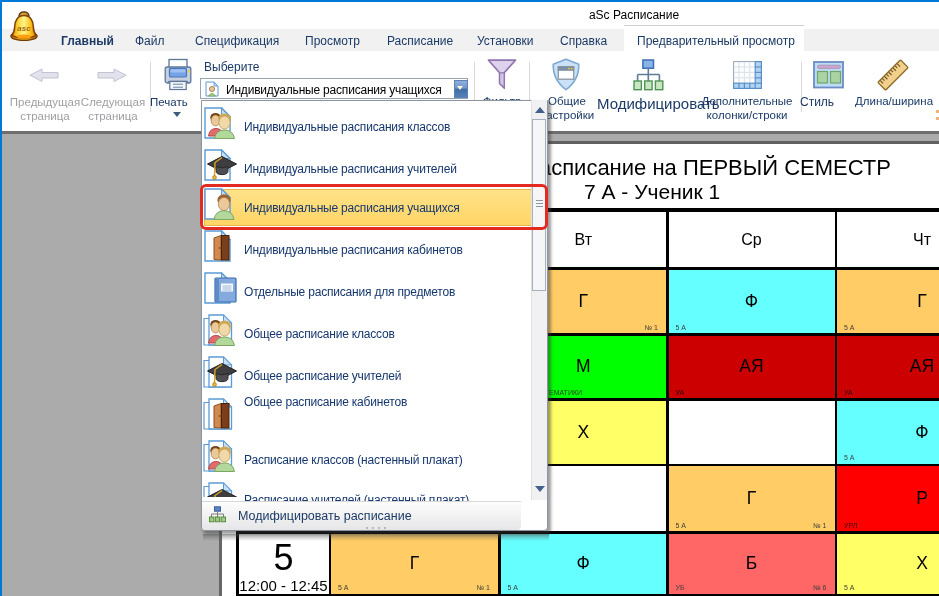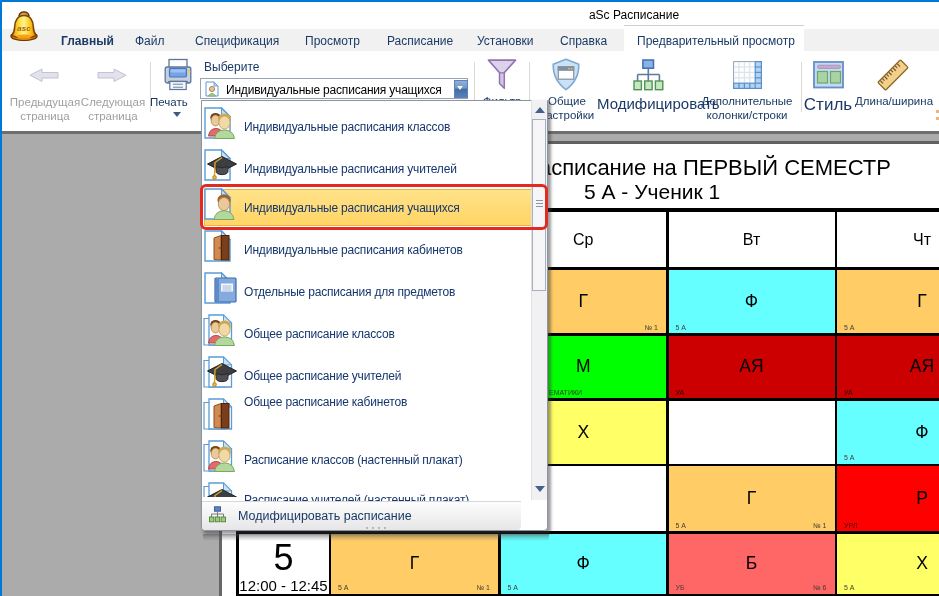--- a/index.html
+++ b/index.html
@@ -116,21 +116,21 @@
 </svg>
 <div class="abs navy" style="left:697px;top:95px;width:100px;text-align:center;font-size:11.5px;line-height:13.5px">Дополнительные<br>колонки/строки</div>
 <div class="abs" style="left:801px;top:62px;width:1px;height:50px;background:#D9D9D9"></div>
 
 <svg class="abs" style="left:813px;top:61px" width="32" height="28" viewBox="0 0 32 28">
   <rect x="1" y="1" width="29" height="25.5" fill="#BFDCF5" stroke="#6B8CC4" stroke-width="1.8"></rect>
   <rect x="4.5" y="4.2" width="23" height="3.2" rx="1.6" fill="#C9A8CE" stroke="#A88CB0" stroke-width="0.8"></rect>
   <rect x="4.5" y="10.5" width="10" height="11.5" fill="#A9D3A3" stroke="#6FA569" stroke-width="1.2"></rect>
   <rect x="17.5" y="10.5" width="10" height="11.5" fill="#A9D3A3" stroke="#6FA569" stroke-width="1.2"></rect>
 </svg>
-<div class="abs navy" style="left:800px;top:95px;width:56px;text-align:center;font-size:17px">Стиль</div>
+<div class="abs navy" style="left:800px;top:95px;width:56px;font-size:12px">Стиль</div>
 
 <svg class="abs" style="left:876px;top:58px" width="34" height="34" viewBox="0 0 34 34">
   <g transform="translate(17,17) rotate(-45)">
     <rect x="-16" y="-5.5" width="32" height="11" rx="1" fill="#F2D08C" stroke="#8A6A28" stroke-width="1.3"></rect>
     <g stroke="#6E5020" stroke-width="1.1">
       <line x1="-13" y1="-5" x2="-13" y2="-1"></line>
         <line x1="-10" y1="-5" x2="-10" y2="-2"></line>
       <line x1="-7" y1="-5" x2="-7" y2="-1"></line>
         <line x1="-4" y1="-5" x2="-4" y2="-2"></line>
       <line x1="-1" y1="-5" x2="-1" y2="-1"></line>
@@ -140,28 +140,28 @@
       <line x1="11" y1="-5" x2="11" y2="-1"></line>
     </g>
   </g>
 </svg>
 <div class="abs navy" style="left:845px;top:95px;width:98px;text-align:center;font-size:11.5px">Длина/ширина</div>
 
 <div class="abs" style="left:2px;top:131px;width:937px;height:465px;background:#ABABAB;border-top:3px solid #6E6E6E;box-sizing:border-box"></div>
 
 <div class="abs" style="left:219px;top:141px;width:720px;height:455px;background:#fff;border-left:3px solid #666;border-top:3px solid #606060;box-sizing:border-box;overflow:hidden">
   <div class="abs" style="left:303px;top:11px;font-size:22px;color:#000;white-space:nowrap">Расписание на ПЕРВЫЙ СЕМЕСТР</div>
-  <div class="abs" style="left:362px;top:36px;font-size:21px;color:#000;white-space:nowrap">5 А - Ученик 1</div>
+  <div class="abs" style="left:362px;top:36px;font-size:21px;color:#000;white-space:nowrap">7 А - Ученик 1</div>
 </div>
 
 <div class="abs" id="ttable" style="left:236px;top:208px;width:771px;background:#000;display:grid;grid-template-columns:90px 167px 165.5px 166px 170px;grid-template-rows:55px 63.5px 62.5px 63px 65px 60px;gap:2.5px;padding:4px 0 2.5px 2.5px">
   <div class="hcell"></div>
     <div class="hcell">Пн</div>
+    <div class="hcell">Вт</div>
     <div class="hcell">Ср</div>
-    <div class="hcell">Вт</div>
     <div class="hcell">Чт</div>
 
   <div class="cell" style="background:#fff"></div>
   <div class="cell" style="background:#fff"></div>
   <div class="cell" style="background:#FFCC66">Г<span class="fr">№ 1</span></div>
   <div class="cell" style="background:#66FFFF">Ф<span class="fl">5 А</span></div>
   <div class="cell" style="background:#FFCC66">Г<span class="fl">5 А</span></div>
 
   <div class="cell" style="background:#fff"></div>
   <div class="cell" style="background:#fff"></div>

